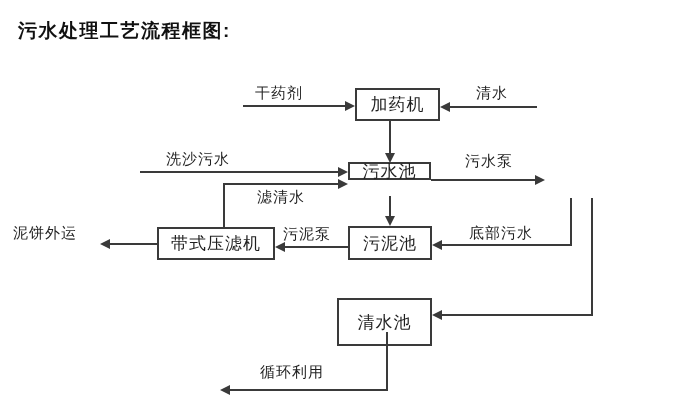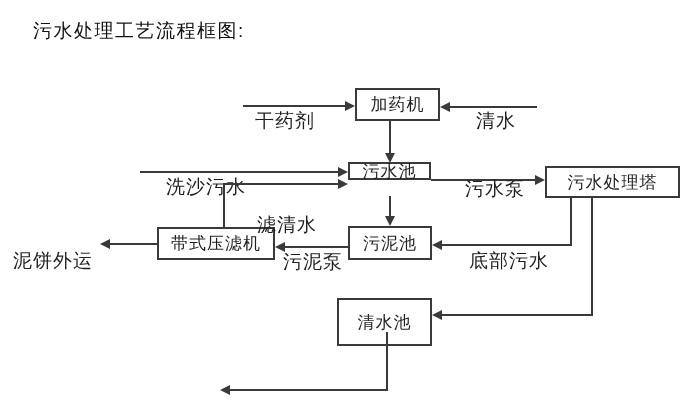--- a/index.html
+++ b/index.html
@@ -1,49 +1,48 @@
 <!DOCTYPE html>
 <html><head>
 <meta charset="utf-8">
 <style>
   html,body{margin:0;padding:0;background:#ffffff;}
   #stage{
     position:relative;width:700px;height:420px;background:#ffffff;overflow:hidden;
     font-family:"Liberation Sans","DejaVu Sans",sans-serif;color:#1f1f1f;
   }
   .title{
-    position:absolute;left:33px;top:18px;font-size:19px;font-weight:normal;
+    position:absolute;left:18px;top:18px;font-size:19px;font-weight:bold;
     letter-spacing:1.5px;color:#111;white-space:nowrap;
   }
   .node{
     position:absolute;box-sizing:border-box;border:2px solid #3a3a3a;background:#ffffff;
     display:flex;align-items:center;justify-content:center;
     font-size:17px;letter-spacing:1px;color:#1f1f1f;white-space:nowrap;
   }
   .lbl{
-    position:absolute;font-size:19px;letter-spacing:1px;color:#1f1f1f;
-    white-space:nowrap;line-height:20px;margin-top:28px;
+    position:absolute;font-size:15px;letter-spacing:1px;color:#1f1f1f;
+    white-space:nowrap;line-height:20px;
   }
   .h{position:absolute;height:2px;background:#3a3a3a;}
   .v{position:absolute;width:2px;background:#3a3a3a;}
   .ah{position:absolute;width:0;height:0;}
   .ah.r{border-top:5px solid transparent;border-bottom:5px solid transparent;border-left:10px solid #3a3a3a;}
   .ah.l{border-top:5px solid transparent;border-bottom:5px solid transparent;border-right:10px solid #3a3a3a;}
   .ah.d{border-left:5px solid transparent;border-right:5px solid transparent;border-top:10px solid #3a3a3a;}
 </style>
 </head>
 <body>
 
 <div id="stage">
 
   <div class="title">污水处理工艺流程框图:</div>
 
   <div class="node" style="left:355px;top:88px;width:85px;height:33px;">加药机</div>
   <div class="node" style="left:348px;top:162px;width:83px;height:18px;">污水池</div>
-  <div class="node" style="left:545px;top:166px;width:135px;height:32px;">污水处理塔</div>
   <div class="node" style="left:157px;top:227px;width:118px;height:33px;">带式压滤机</div>
   <div class="node" style="left:348px;top:226px;width:84px;height:34px;">污泥池</div>
   <div class="node" style="left:337px;top:298px;width:95px;height:48px;">清水池</div>
 
   <div class="h" style="left:243px;top:105px;width:102px;"></div>
   <div class="ah r" style="left:345px;top:101px;"></div>
   <div class="lbl" style="left:255px;top:83px;">干药剂</div>
 
   <div class="h" style="left:450px;top:106px;width:87px;"></div>
   <div class="ah l" style="left:440px;top:102px;"></div>
@@ -81,14 +80,15 @@
   <div class="ah l" style="left:100px;top:239px;"></div>
   <div class="lbl" style="left:13px;top:223px;">泥饼外运</div>
 
   <div class="v" style="left:591px;top:198px;height:118px;"></div>
   <div class="h" style="left:442px;top:314px;width:150px;"></div>
   <div class="ah l" style="left:432px;top:310px;"></div>
 
   <div class="v" style="left:386px;top:332px;height:59px;"></div>
   <div class="h" style="left:230px;top:389px;width:157px;"></div>
   <div class="ah l" style="left:220px;top:385px;"></div>
+  <div class="lbl" style="left:260px;top:362px;">循环利用</div>
 
 </div>
 
 </body></html>

